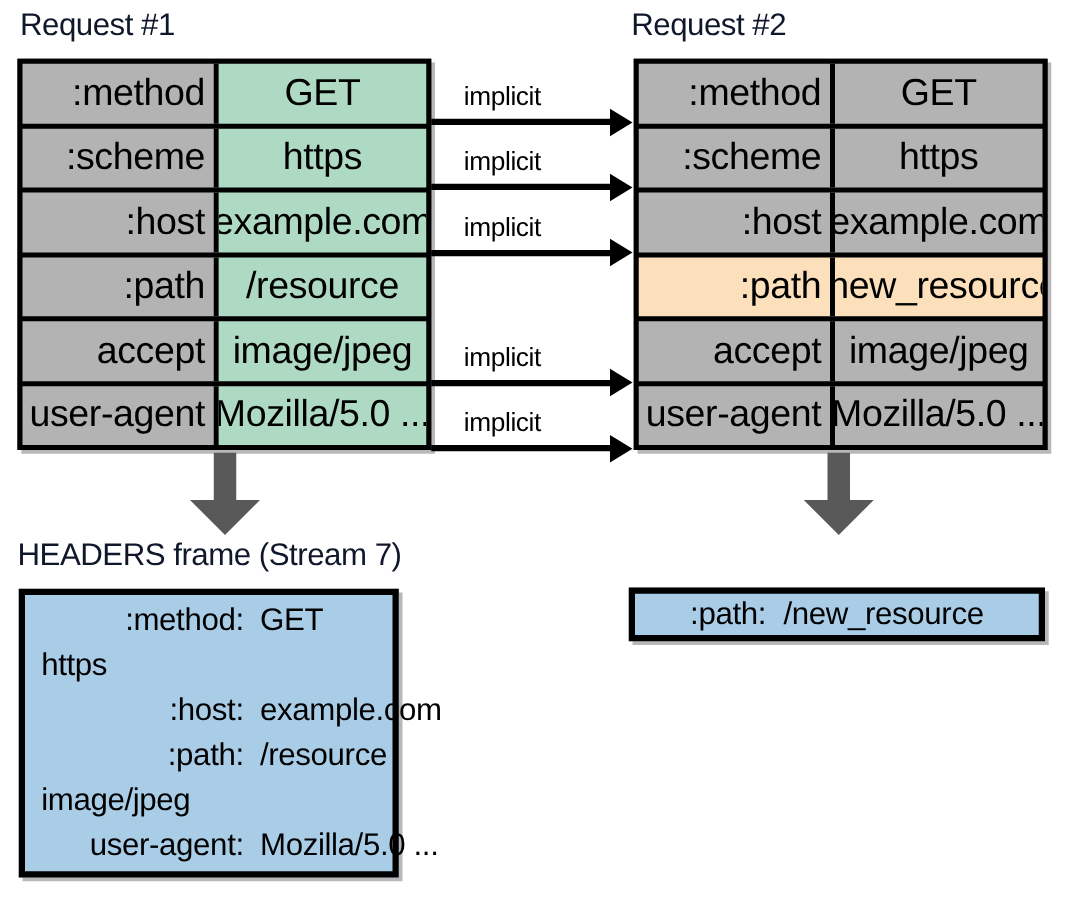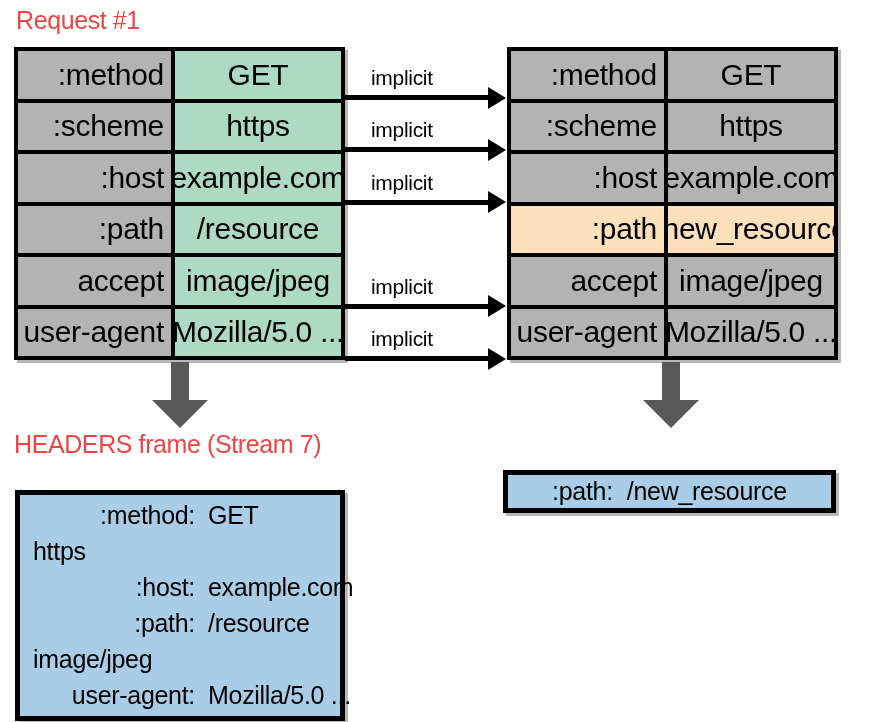--- a/index.html
+++ b/index.html
@@ -19,21 +19,21 @@
     overflow: hidden;
   }
 
   
   .caption {
     position: absolute;
     font-size: 25px;
     line-height: 1;
     letter-spacing: -0.4px;
     white-space: nowrap;
-    color: #ef4444;
+    color: #0f172a;
   }
   #cap-req1 { left: 16px;  top: 8px; }
   #cap-req2 { left: 505px; top: 8px; }
   #cap-frame1 { left: 14px;  top: 432px; }
   #cap-frame2 { left: 503px; top: 432px; }
 
   
   .req-table {
     position: absolute;
     box-sizing: border-box;
@@ -116,21 +116,21 @@
   .arrow-down svg { display: block; }
 
   
   .frame-box {
     position: absolute;
     box-sizing: border-box;
     border: 5px solid #000;
     background: #aacde7;
     box-shadow: 3px 3px 0 rgba(0,0,0,0.28);
   }
-  #frame-box-1 { left: 15px;  top: 490px; width: 330px; height: 231px; }
+  #frame-box-1 { left: 15px;  top: 471px; width: 304px; height: 231px; }
   #frame-box-2 { left: 503px; top: 470px; width: 333px; height: 43px; }
 
   .hdr-list {
     display: flex;
     flex-direction: column;
     height: 100%;
     justify-content: center;
     padding: 3px 0 3px 0;
     box-sizing: border-box;
   }
@@ -158,20 +158,21 @@
   #frame-box-2 .hdr-line { justify-content: center; flex: 0 0 auto; }
   #frame-box-2 .hdr-name { flex: 0 0 auto; text-align: right; }
   #frame-box-2 .hdr-val  { flex: 0 0 auto; padding-left: 14px; }
 </style>
 </head>
 <body>
 
 <div id="stage">
 
   <div id="cap-req1" class="caption">Request #1</div>
+  <div id="cap-req2" class="caption">Request #2</div>
   <div id="cap-frame1" class="caption">HEADERS frame (Stream 7)</div>
 
   <div id="table-req1" class="req-table">
       <div class="req-row">
         <div class="req-cell cell-name fill-grey">:method</div>
         <div class="req-cell cell-value fill-green">GET</div>
       </div>
       <div class="req-row">
         <div class="req-cell cell-name fill-grey">:scheme</div>
         <div class="req-cell cell-value fill-green">https</div>

